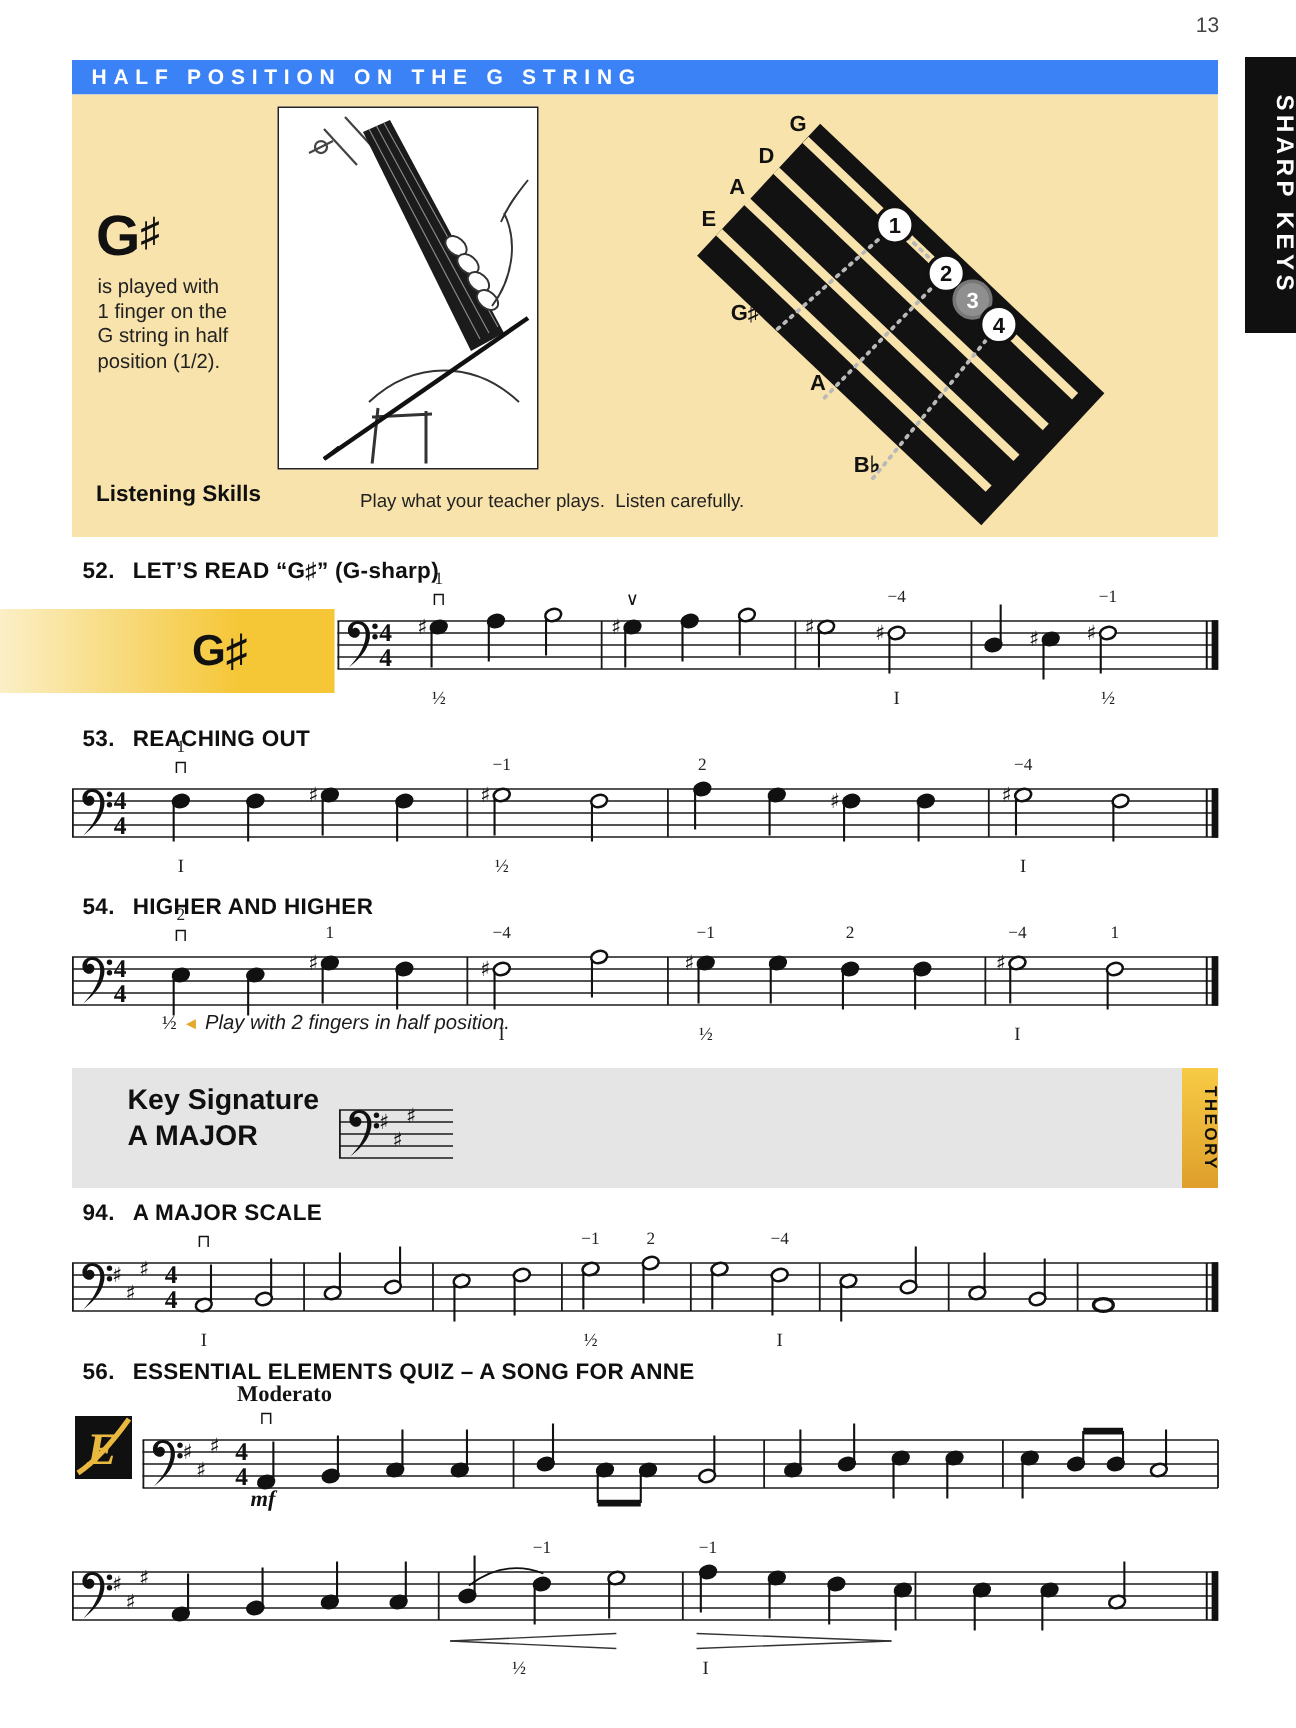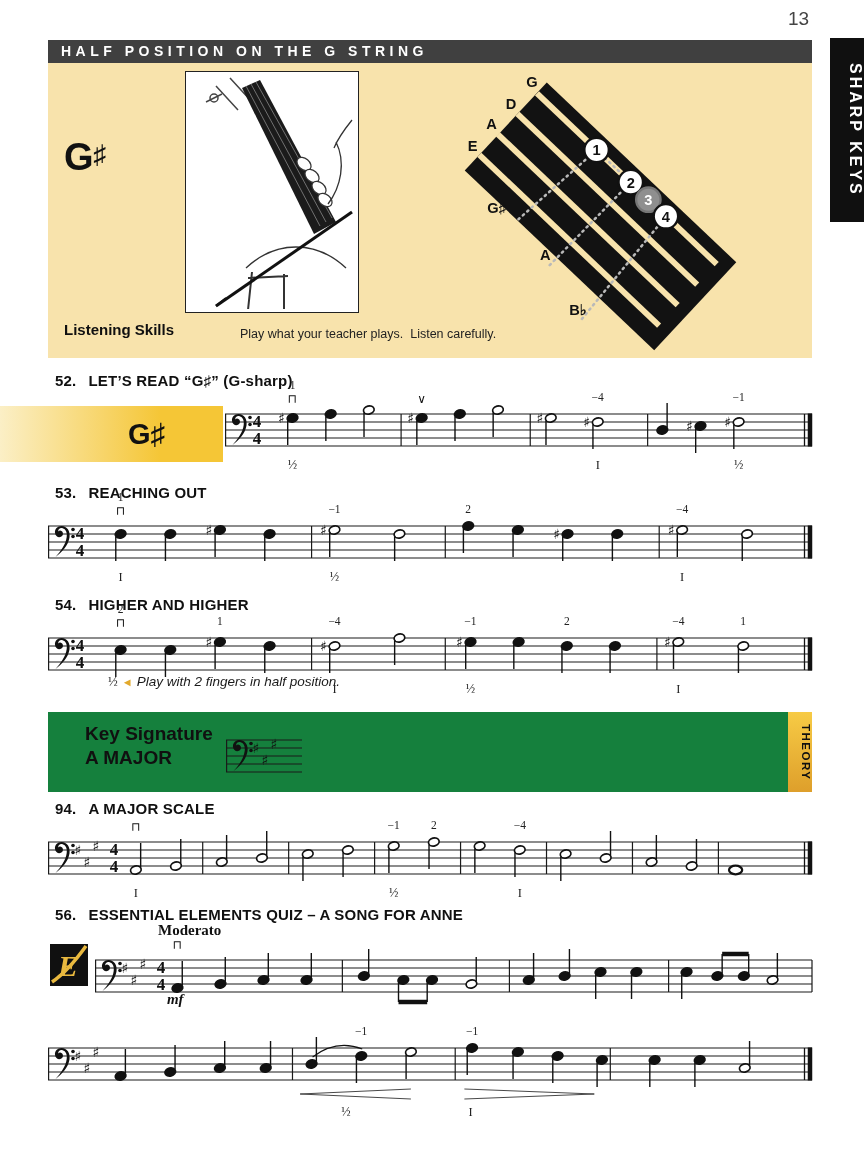--- a/index.html
+++ b/index.html
@@ -1,37 +1,37 @@
 <!DOCTYPE html>
 <html><head>
 <meta charset="utf-8">
 <style>
   html,body{margin:0;padding:0}
   body{position:relative;width:864px;height:1152px;background:#fff;
        font-family:"Liberation Sans",sans-serif;overflow:hidden}
   .abs{position:absolute}
-  .page-num{left:788px;top:8px;width:34px;text-align:left;font-size:19px;color:#444}
+  .page-num{left:788px;top:8px;width:34px;text-align:center;font-size:14px;color:#444}
   .side-tab{left:830px;top:38px;width:34px;height:184px;background:#101010;color:#fff;
     writing-mode:vertical-rl;text-align:center;font-weight:800;font-size:16px;letter-spacing:3px}
-  .header-bar{left:48px;top:40px;width:764px;height:23px;background:#404040;color:#fff;
+  .header-bar{left:48px;top:40px;width:764px;height:23px;background:#3b82f6;color:#fff;
     font-weight:800;font-size:14px;letter-spacing:4.5px;line-height:23px;padding-left:13px;box-sizing:border-box}
   .cream{left:48px;top:63px;width:764px;height:295px;background:#F8E3AC}
   .gbig{font-weight:800;font-size:38px;color:#111;line-height:30px}
   .gacc{font-size:26px;vertical-align:7px}
   .gdesc{left:17px;top:120px;font-size:13.5px;line-height:16.5px;color:#222}
   .gdesc span{display:block}
   .photo{left:137px;top:8px;width:172px;height:240px;background:#fff;border:1.5px solid #222}
   .listen-h{left:16px;top:258px;font-weight:800;font-size:15px;color:#101010}
   .listen-t{left:192px;top:264px;font-size:12.5px;color:#222;white-space:pre-wrap}
   .ex-title{left:55px;font-weight:800;font-size:15px;color:#101010;letter-spacing:.2px;white-space:nowrap}
   .ex-title .num{margin-right:12px}
   .gtab{left:0;top:406px;width:223px;height:56px;box-sizing:border-box;padding-left:70px;
     background:linear-gradient(90deg,#FBEFC6,#F5C636 72%);text-align:center;
     font-weight:800;font-size:29px;color:#111;line-height:56px}
-  .keybox{left:48px;top:712px;width:764px;height:80px;background:#15803d}
+  .keybox{left:48px;top:712px;width:764px;height:80px;background:#e5e5e5}
   .keybox .kt{left:37px;top:10px;font-weight:800;font-size:19px;color:#101010;line-height:24px}
   .keybox .ktext{left:270px;top:32px;font-size:12.5px;color:#222}
   .theory-tab{left:740px;top:0;width:24px;height:80px;background:linear-gradient(180deg,#F7CB45,#DE9F2B);
     writing-mode:vertical-rl;text-align:center;font-weight:800;font-size:11.5px;letter-spacing:1.5px;color:#101010}
   .tempo{left:158px;top:922px;font-family:"Liberation Serif",serif;font-weight:700;font-size:15px;color:#111}
   .footnote{left:108px;top:674px;font-size:13.5px;color:#1a1a1a}
   .footnote .fr{font-family:"Liberation Serif",serif;font-size:13px}
   .footnote .arr{color:#E2A92C;font-size:11px;margin:0 4px}
   .footnote .it{font-style:italic}
   svg text.f-fing{font:11.5px "Liberation Serif",serif;fill:#222}
@@ -46,20 +46,26 @@
 </head>
 <body>
 
 <div class="abs page-num">13</div>
 <div class="abs side-tab">SHARP KEYS</div>
 <div class="abs header-bar">HALF POSITION ON THE G STRING</div>
 
 <div class="abs cream">
   <div class="abs" style="left:16px;top:76px">
     <span class="gbig">G</span><span class="gbig gacc">♯</span>
+  </div>
+  <div class="abs gdesc">
+    <span>is played with</span>
+    <span>1 finger on the</span>
+    <span>G string in half</span>
+    <span>position (1/2).</span>
   </div>
   <div class="abs photo">
     <svg width="169" height="237">
       <path d="M30,14 L52,38 M44,6 L66,30" stroke="#444" stroke-width="1.5" fill="none"></path>
       <circle cx="28" cy="26" r="4" fill="none" stroke="#444" stroke-width="1.5"></circle>
       <line x1="20" y1="30" x2="36" y2="22" stroke="#444" stroke-width="1.5"></line>
       <polygon points="56,16 74,8 150,150 128,162" fill="#1b1b1b"></polygon>
       <path d="M60,14 L134,154 M65,12 L140,150 M70,10 L146,146" stroke="#888" stroke-width="0.8"></path>
       <g fill="#fff" stroke="#333" stroke-width="1.3">
         <ellipse cx="118" cy="92" rx="8" ry="5.5" transform="rotate(40 118 92)"></ellipse>

